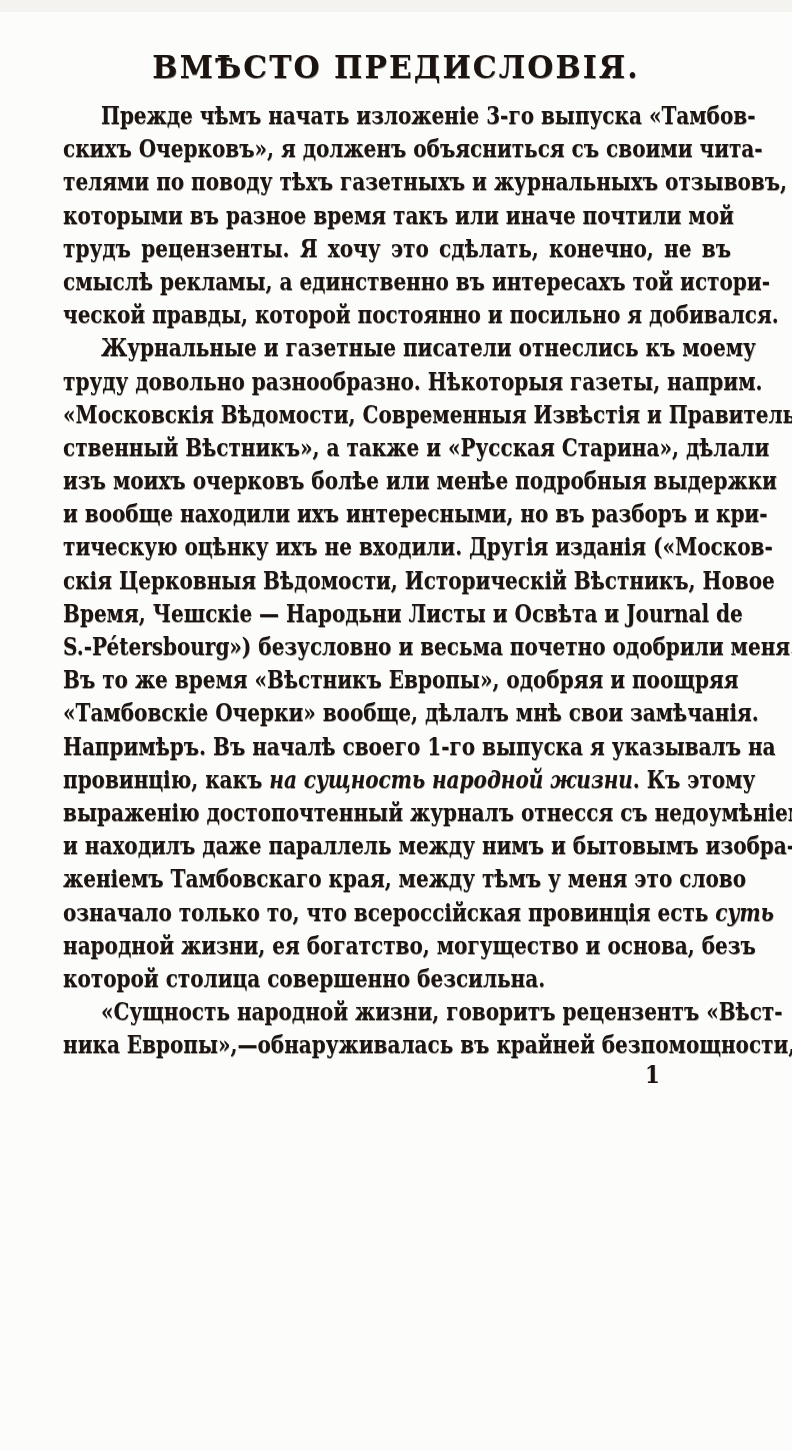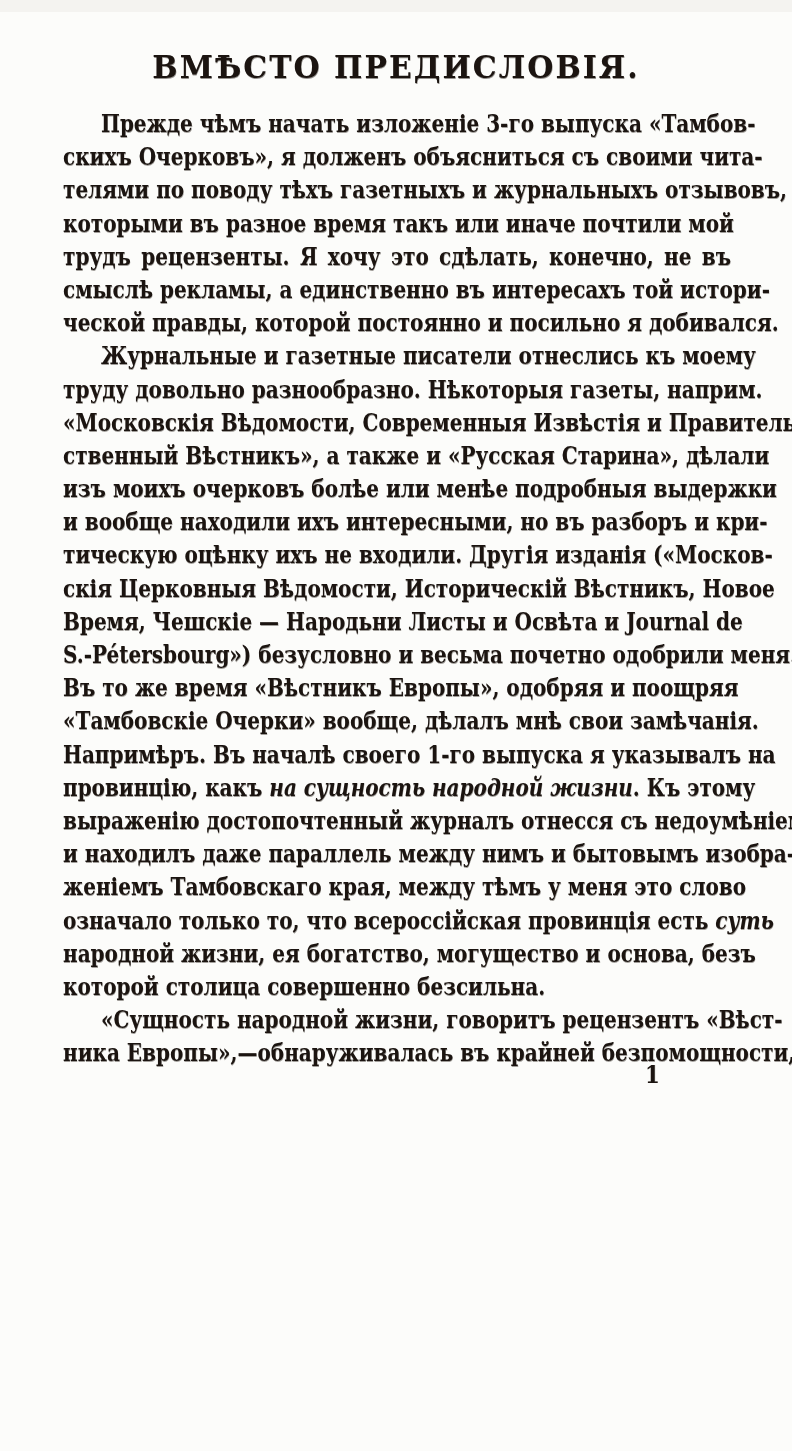--- a/index.html
+++ b/index.html
@@ -25,21 +25,21 @@
     font-family: "DejaVu Serif", "Liberation Serif", serif;
     font-weight: 700;
     font-size: 30px;
     letter-spacing: 2px;
     transform: scaleY(1.08);
     transform-origin: 50% 0;
     text-shadow: 0.4px 0.4px 0 rgba(25, 17, 10, 0.45);
   }
   .text-block {
     position: absolute;
-    top: 96px;
+    top: 88px;
     left: 63px;
     width: 668px;
   }
   .line {
     height: 33.2px;
     line-height: 33.2px;
     font-family: "DejaVu Serif", "Liberation Serif", serif;
     font-weight: 700;
     font-size: 20px;
     text-align: justify;

